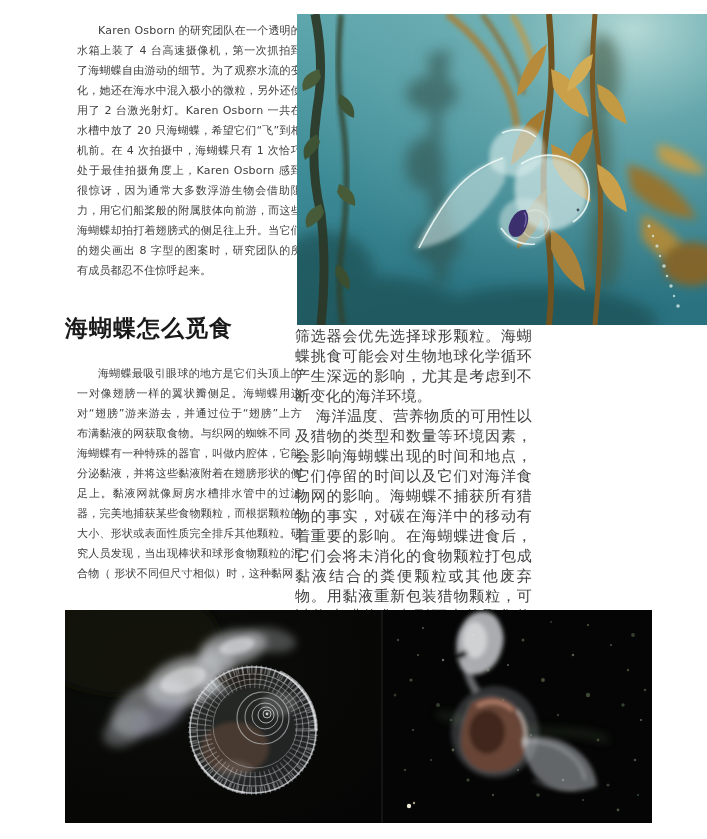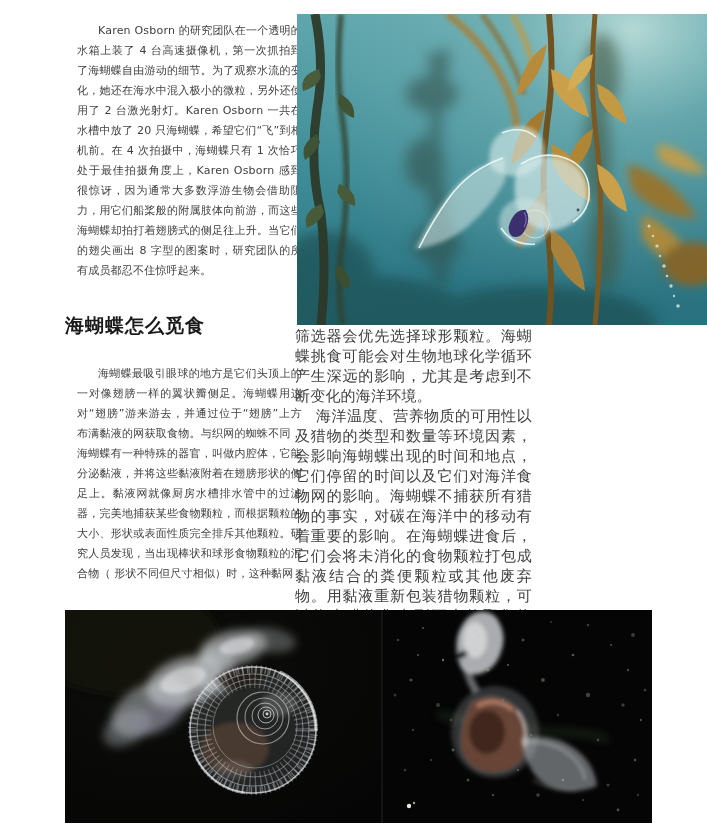--- a/index.html
+++ b/index.html
@@ -2,21 +2,21 @@
 <html><head>
 <meta charset="utf-8">
 <style>
   html,body{margin:0;padding:0;background:#ffffff;}
   #page{position:relative;width:707px;height:839px;background:#ffffff;overflow:hidden;
         font-family:"DejaVu Sans","Liberation Sans",sans-serif;}
   .para{position:absolute;font-size:11px;line-height:20px;color:#404040;
         text-align:justify;text-justify:inter-character;letter-spacing:0.2px;margin:12px;}
   .indent{text-indent:21px;}
   #para1{left:65px;top:9px;width:225px;}
-  #heading{position:absolute;left:65px;top:313px;font-size:19px;font-weight:bold;
+  #heading{position:absolute;left:65px;top:313px;font-size:23px;font-weight:bold;
            color:#1a1a1a;letter-spacing:1px;margin:0;}
   #para2{left:65px;top:352px;width:225px;}
   #rightcol{position:absolute;left:295px;top:326px;width:237px;}
   #rightcol .rpara{font-size:15px;line-height:20px;color:#404040;margin:0;
         text-align:justify;text-justify:inter-character;letter-spacing:0.2px;}
   .photo{position:absolute;overflow:hidden;font-size:0;line-height:0;}
   #photo-kelp{left:297px;top:14px;width:410px;height:311px;}
   #photo-shell{left:65px;top:610px;width:316px;height:213px;background:#060606;}
   #photo-swim{left:381px;top:610px;width:271px;height:213px;background:#050505;
               border-left:2px solid #141414;box-sizing:border-box;}

